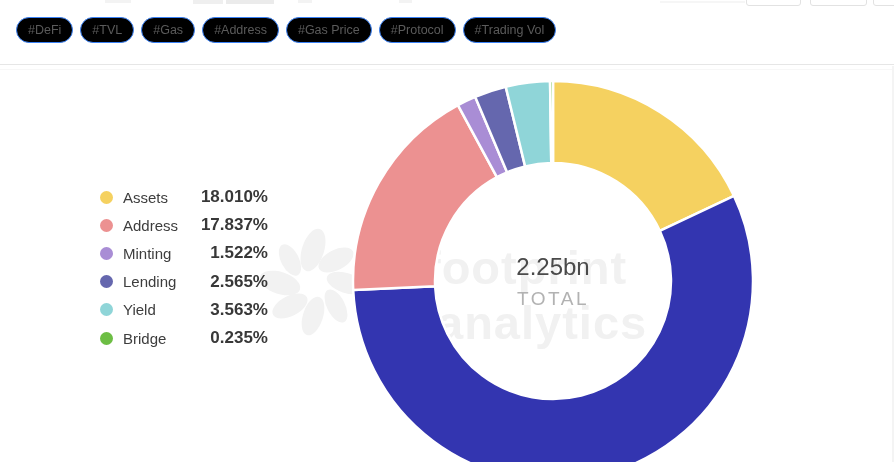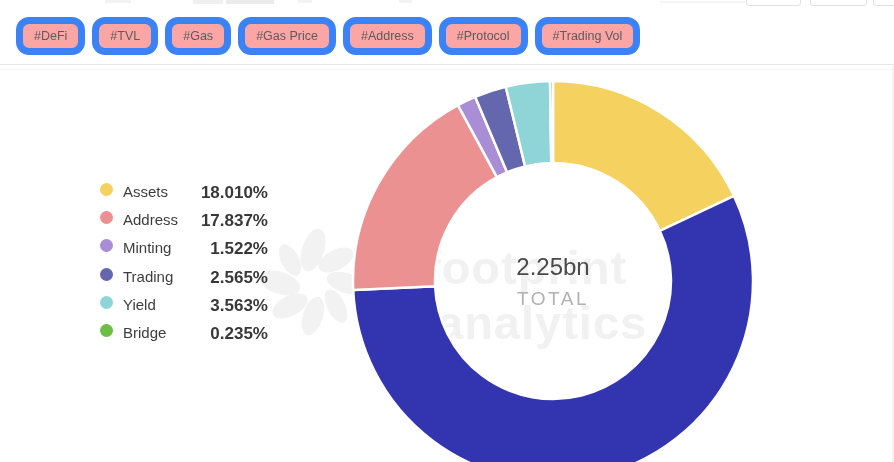--- a/index.html
+++ b/index.html
@@ -6,43 +6,43 @@
   html,body { width:894px; height:462px; background:#ffffff; overflow:hidden;
               font-family:"Liberation Sans", sans-serif; position:relative; }
 
   
   .frag { position:absolute; }
   .cutoff-btn { position:absolute; top:-7px; height:13px; background:#fff;
                 border:1px solid #e2e2e2; border-radius:3px; }
 
   
   .tagbar { position:absolute; left:16px; top:17px; display:flex; gap:7px; }
-  .chip { display:inline-block; padding:4px 11px; background:#fca5a5;
-          border:7px solid #3b82f6; border-radius:13px; color:#5b5b5b;
+  .chip { display:inline-block; padding:4px 11px; background:#000000;
+          border:1px solid #3b82f6; border-radius:13px; color:#5b5b5b;
           font-size:12.5px; line-height:16px; white-space:nowrap; cursor:pointer; }
 
   .divider  { position:absolute; left:0; top:64px; width:894px; height:1px; background:#e6e6e6; }
   .divider2 { position:absolute; left:0; top:69px; width:894px; height:1px; background:#f7f7f7; }
   .scrolltrack { position:absolute; right:0; top:66px; width:2px; height:396px; background:#f4f4f4; }
 
   
   .wm { position:absolute; z-index:0; color:#f1f1f1; font-weight:bold;
         font-size:47px; letter-spacing:1px; white-space:nowrap; }
   .wm-logo { position:absolute; left:255px; top:225px; z-index:0; }
 
   
   #donut { position:absolute; left:0; top:0; z-index:2; }
   .center-label { position:absolute; left:553px; top:281px; z-index:3;
                   transform:translate(-50%,-50%); text-align:center; }
   .center-value { font-size:24px; color:#4a4a4a; font-weight:500; }
   .center-caption { margin-top:7px; font-size:19px; color:#b2b2b2; letter-spacing:2.5px; }
 
   
   .legend { position:absolute; left:100px; top:183px; width:168px; z-index:3; }
-  .legend-row { display:flex; height:28.2px; cursor:pointer; }
+  .legend-row { display:flex; align-items:center; height:28.2px; cursor:pointer; }
   .legend-dot { width:13px; height:13px; border-radius:50%; margin-right:10px; flex:none; }
   .legend-label { font-size:15px; color:#3d3d3d; }
   .legend-value { margin-left:auto; font-size:17px; font-weight:600; color:#383838; }
 </style>
 </head>
 <body>
 
 <div>
   <div class="frag" style="left:105px;top:0;width:26px;height:3px;background:#f3f3f3"></div>
   <div class="frag" style="left:193px;top:0;width:30px;height:4px;background:#efefef"></div>
@@ -52,22 +52,22 @@
   <div class="frag" style="left:660px;top:1px;width:85px;height:2px;background:#f6f6f6"></div>
 </div>
 <div class="cutoff-btn" style="left:746px;width:55px"></div>
 <div class="cutoff-btn" style="left:810px;width:57px"></div>
 <div class="cutoff-btn" style="left:873px;width:30px"></div>
 
 <div class="tagbar">
     <span class="chip">#DeFi</span>
     <span class="chip">#TVL</span>
     <span class="chip">#Gas</span>
+    <span class="chip">#Address</span>
     <span class="chip">#Gas Price</span>
-    <span class="chip">#Address</span>
     <span class="chip">#Protocol</span>
     <span class="chip">#Trading Vol</span>
   </div>
 
 <div class="divider"></div>
 <div class="divider2"></div>
 <div class="scrolltrack"></div>
 
 <svg class="wm-logo" width="116" height="116">
   <g fill="#f2f2f2">
@@ -110,21 +110,21 @@
       <span class="legend-label">Address</span>
       <span class="legend-value">17.837%</span>
     </div>
     <div class="legend-row">
       <span class="legend-dot" style="background: rgb(169, 141, 213);"></span>
       <span class="legend-label">Minting</span>
       <span class="legend-value">1.522%</span>
     </div>
     <div class="legend-row">
       <span class="legend-dot" style="background: rgb(101, 103, 174);"></span>
-      <span class="legend-label">Trading</span>
+      <span class="legend-label">Lending</span>
       <span class="legend-value">2.565%</span>
     </div>
     <div class="legend-row">
       <span class="legend-dot" style="background: rgb(143, 213, 216);"></span>
       <span class="legend-label">Yield</span>
       <span class="legend-value">3.563%</span>
     </div>
     <div class="legend-row">
       <span class="legend-dot" style="background: rgb(109, 190, 68);"></span>
       <span class="legend-label">Bridge</span>

